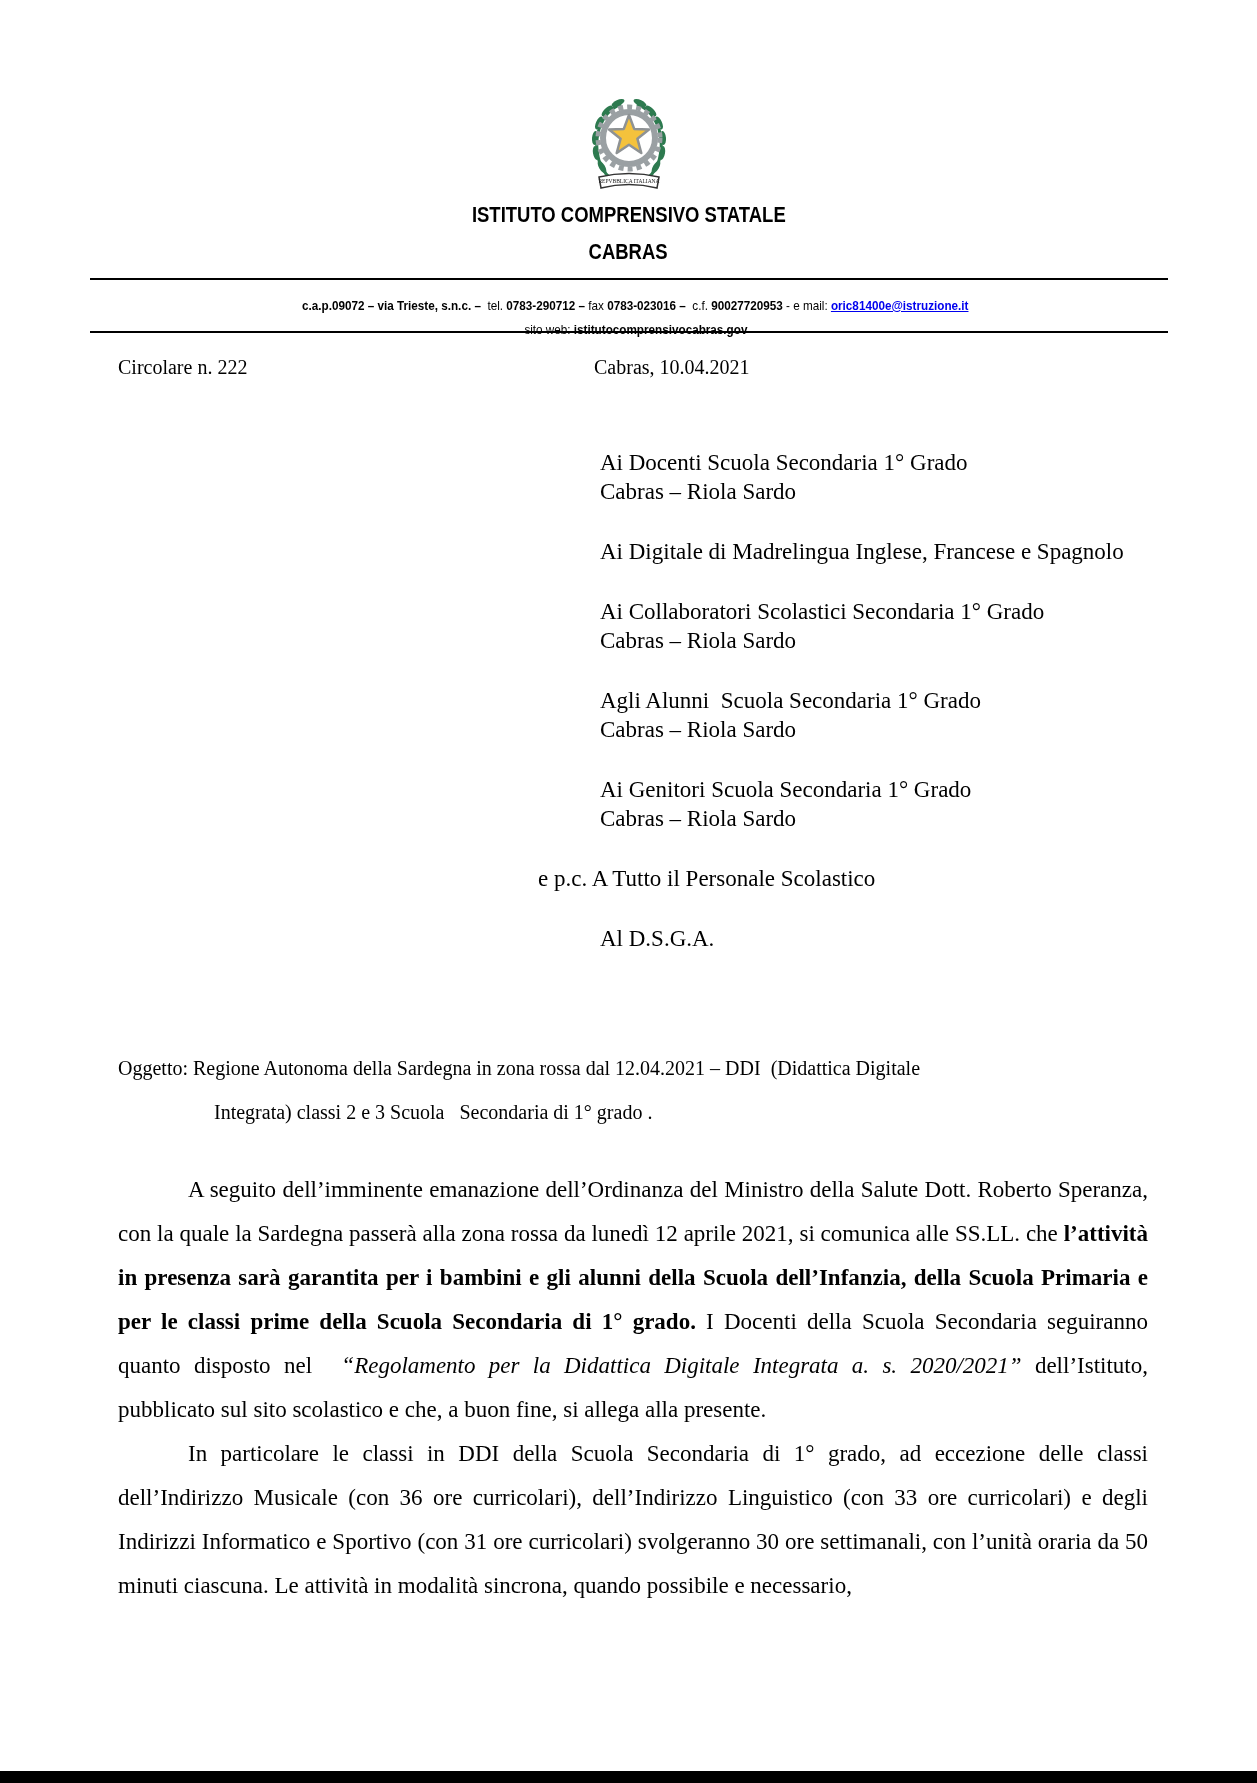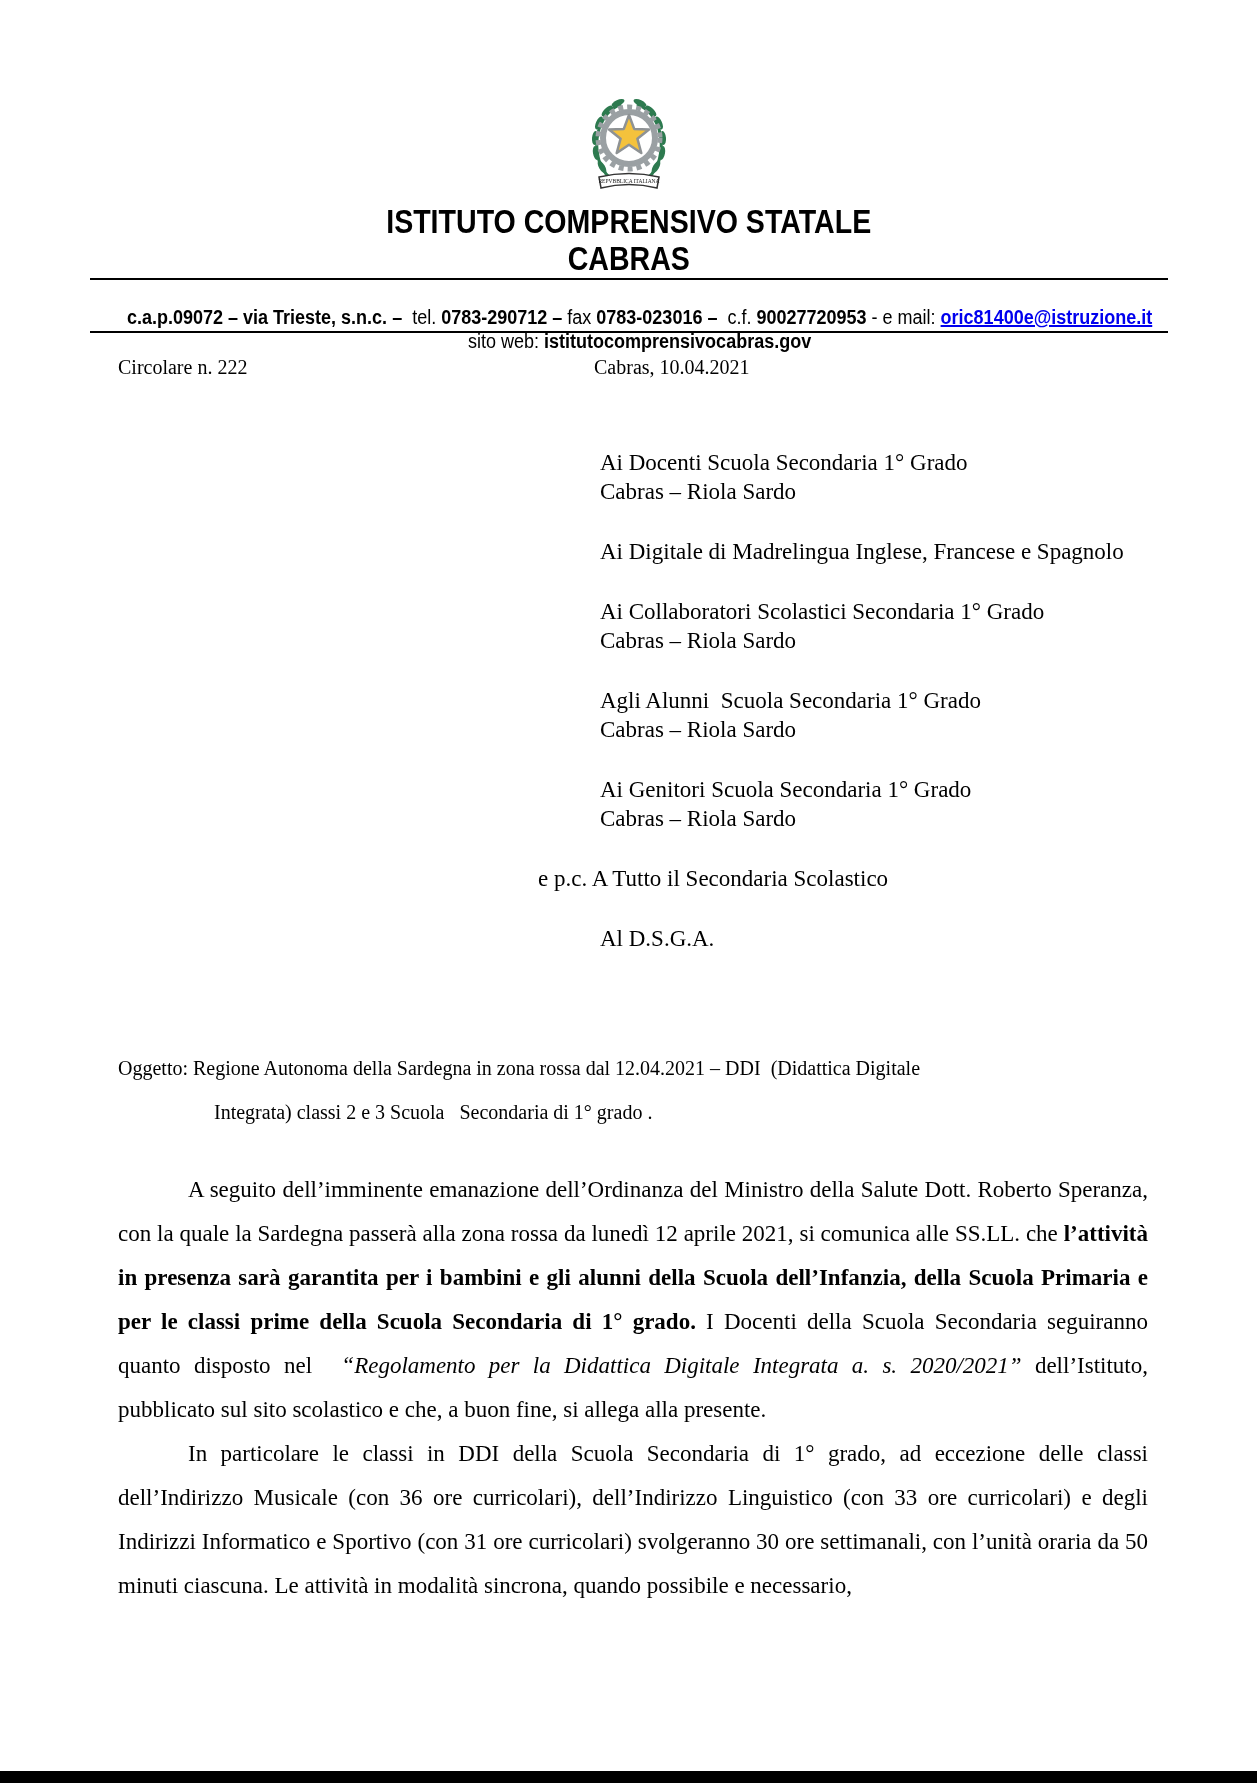--- a/index.html
+++ b/index.html
@@ -8,29 +8,29 @@
     position:relative;
     width:1257px; height:1783px;
     background:#ffffff;
     overflow:hidden;
     font-family:"Liberation Serif", serif;
     color:#000;
   }
   
   .emblem-wrap { position:absolute; top:93px; left:0; width:100%; text-align:center; }
   .school-name { position:absolute; left:0; width:100%; text-align:center;
-    font-family:"Liberation Sans", sans-serif; font-weight:bold; font-size:34px; letter-spacing:0; }
+    font-family:"Liberation Sans", sans-serif; font-weight:bold; font-size:22px; letter-spacing:0; }
   .school-name .condense { display:inline-block; transform:scaleX(0.84); transform-origin:center; white-space:pre; }
   .school1 { top:202px; }
   .school2 { top:239px; }
   .rule { position:absolute; left:90px; width:1078px; height:2px; background:#000; }
   .rule-top { top:278px; }
   .rule-bottom { top:331px; }
   .contact-line { position:absolute; left:0; width:100%; text-align:center;
-    font-family:"Liberation Sans", sans-serif; font-size:20px; white-space:pre; }
+    font-family:"Liberation Sans", sans-serif; font-size:13px; white-space:pre; }
   .contact1 { top:283px; }
   .contact2 { top:307px; }
   .contact-line .condense { display:inline-block; transform:scaleX(0.9); transform-origin:center; white-space:pre; }
   .b { font-weight:bold; }
   .email-link { color:#0000ee; font-weight:bold; text-decoration:underline; cursor:pointer; }
   
   .meta { position:absolute; top:356px; left:118px; width:1030px; font-size:20px; }
   .meta .date { position:absolute; left:476px; top:0; white-space:pre; }
   .meta .num { white-space:pre; }
   
@@ -122,21 +122,21 @@
     </div>
     <div class="rec-block">
       <div class="rec-line">Agli Alunni  Scuola Secondaria 1° Grado</div>
       <div class="rec-line">Cabras – Riola Sardo</div>
     </div>
     <div class="rec-block">
       <div class="rec-line">Ai Genitori Scuola Secondaria 1° Grado</div>
       <div class="rec-line">Cabras – Riola Sardo</div>
     </div>
     <div class="rec-block rec-outdent">
-      <div class="rec-line">e p.c. A Tutto il Secondaria Scolastico</div>
+      <div class="rec-line">e p.c. A Tutto il Personale Scolastico</div>
     </div>
     <div class="rec-block">
       <div class="rec-line">Al D.S.G.A.</div>
     </div>
   </div>
 
   <div class="subject">
     <div class="subject-line"><span>Oggetto: </span><span>Regione Autonoma della Sardegna in zona rossa dal 12.04.2021 – DDI  (Didattica Digitale</span></div>
     <div class="subject-line subject-line2">Integrata) classi 2 e 3 Scuola   Secondaria di 1° grado .</div>
   </div>

